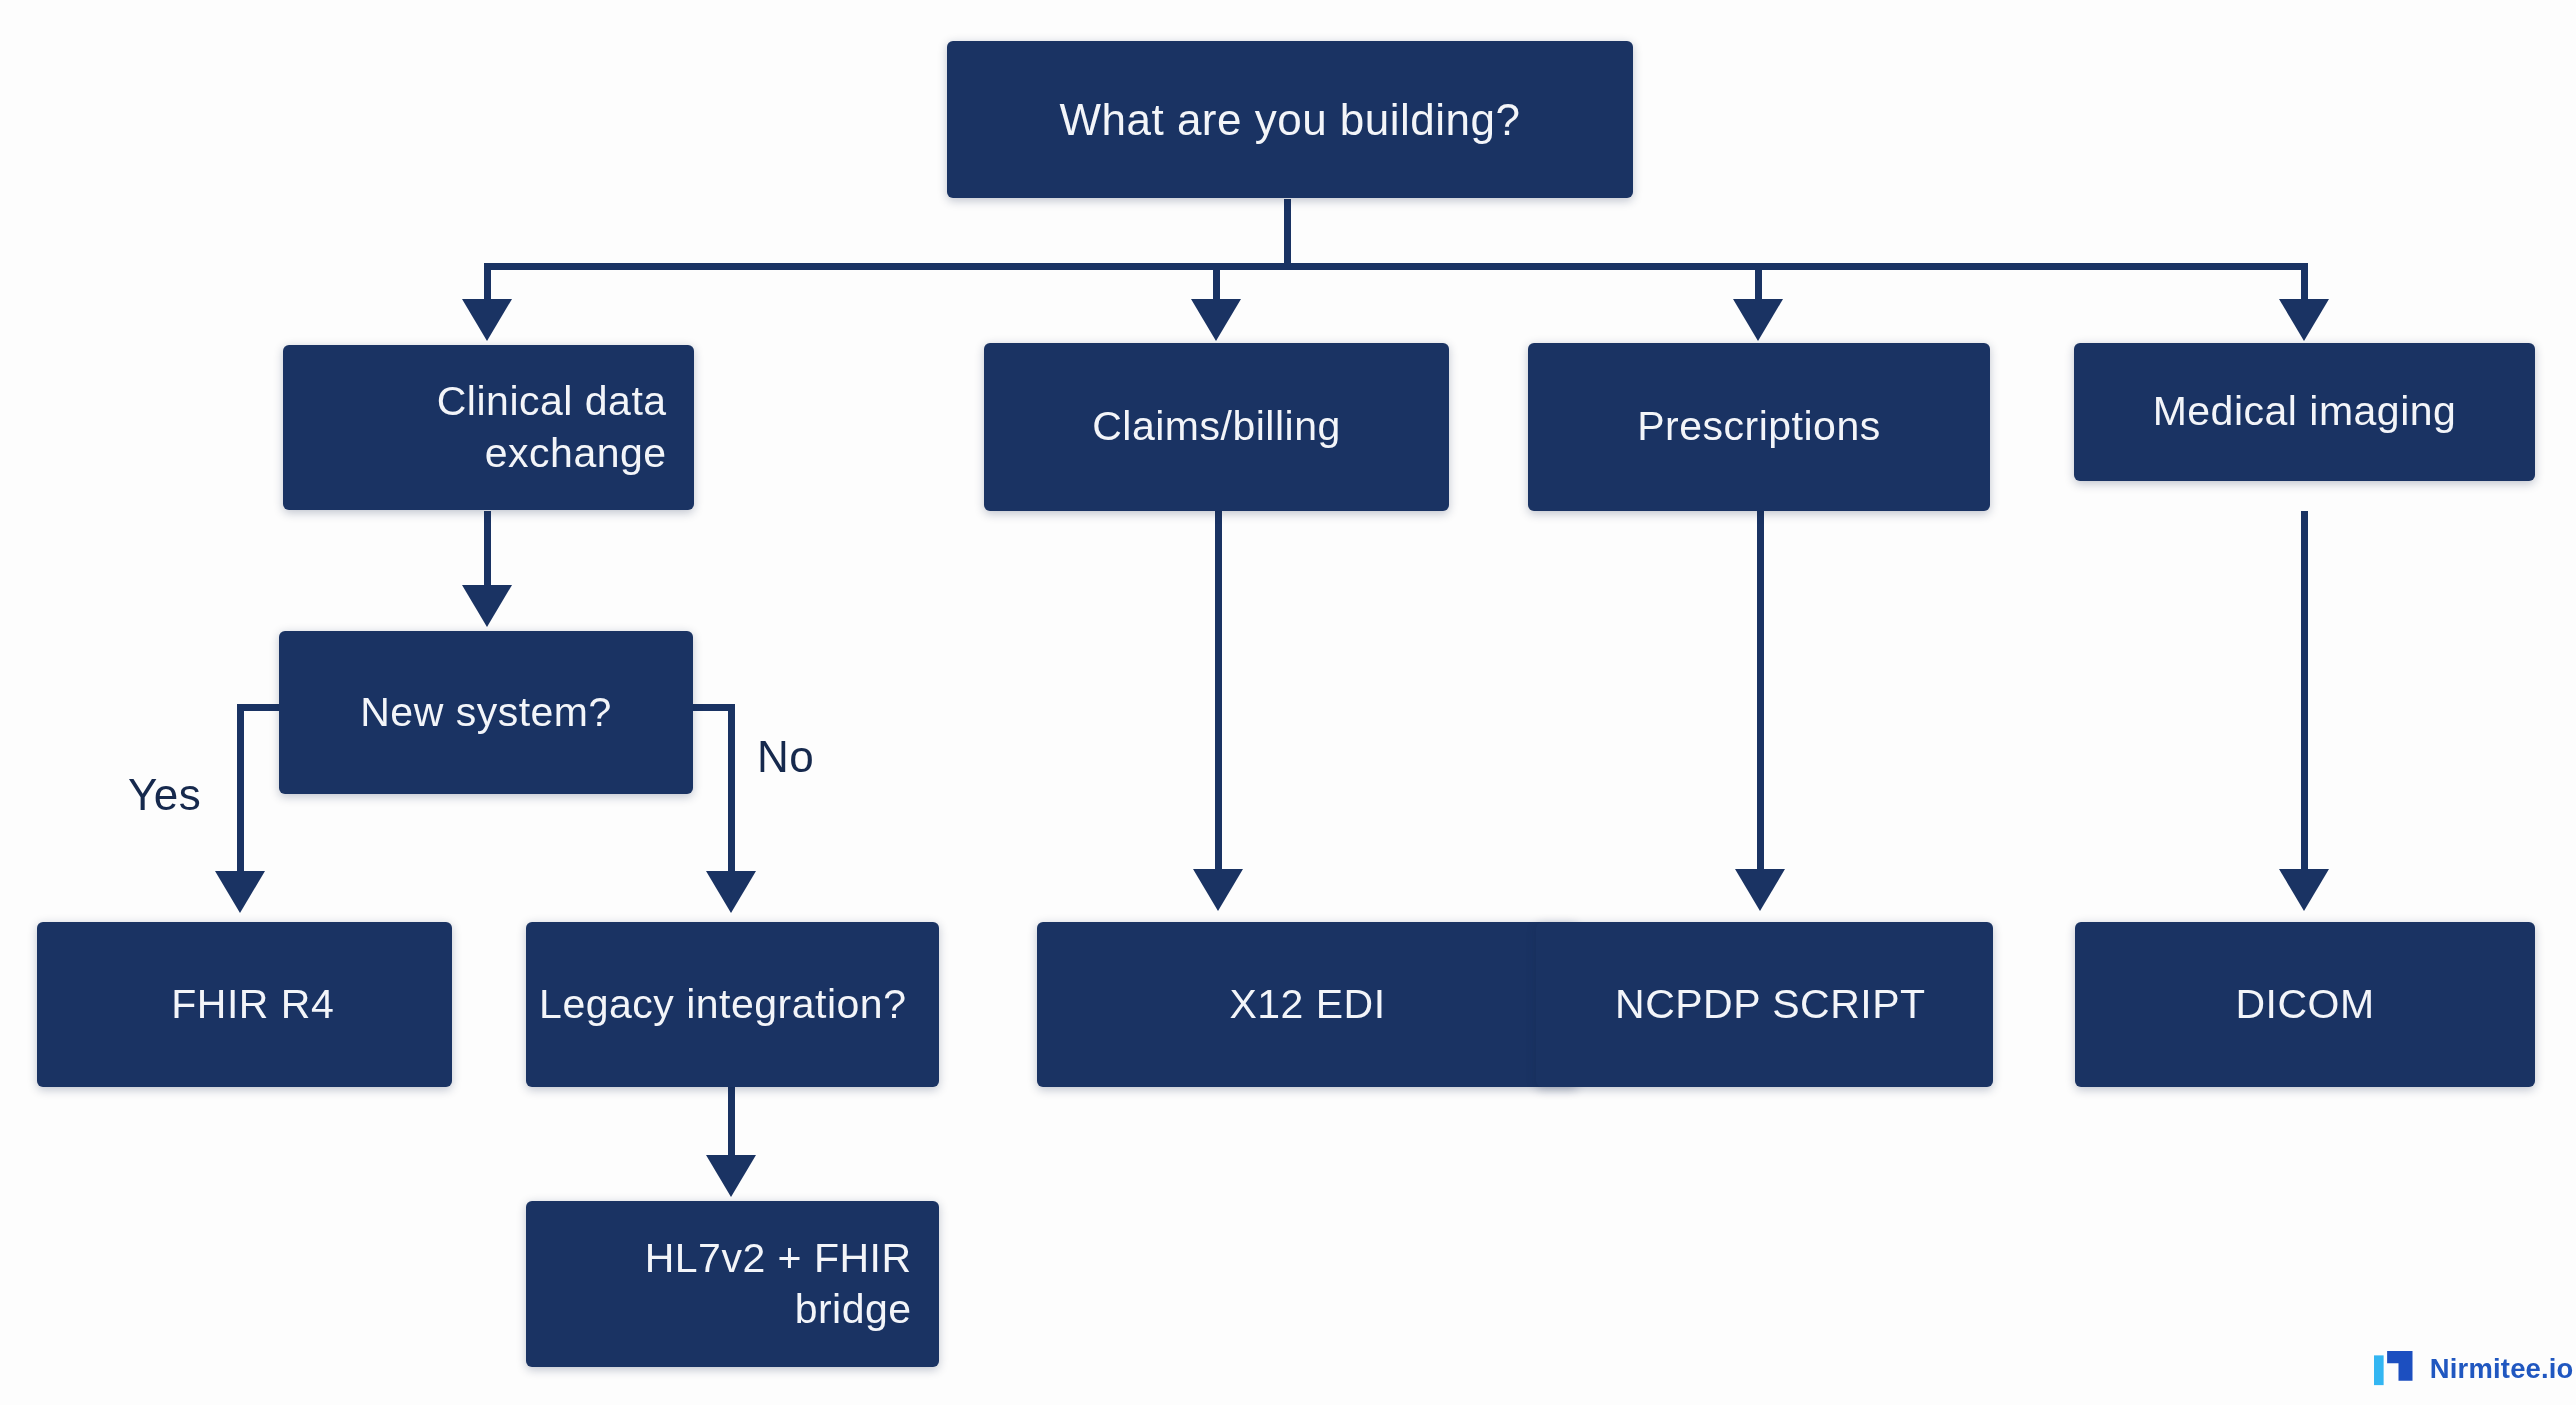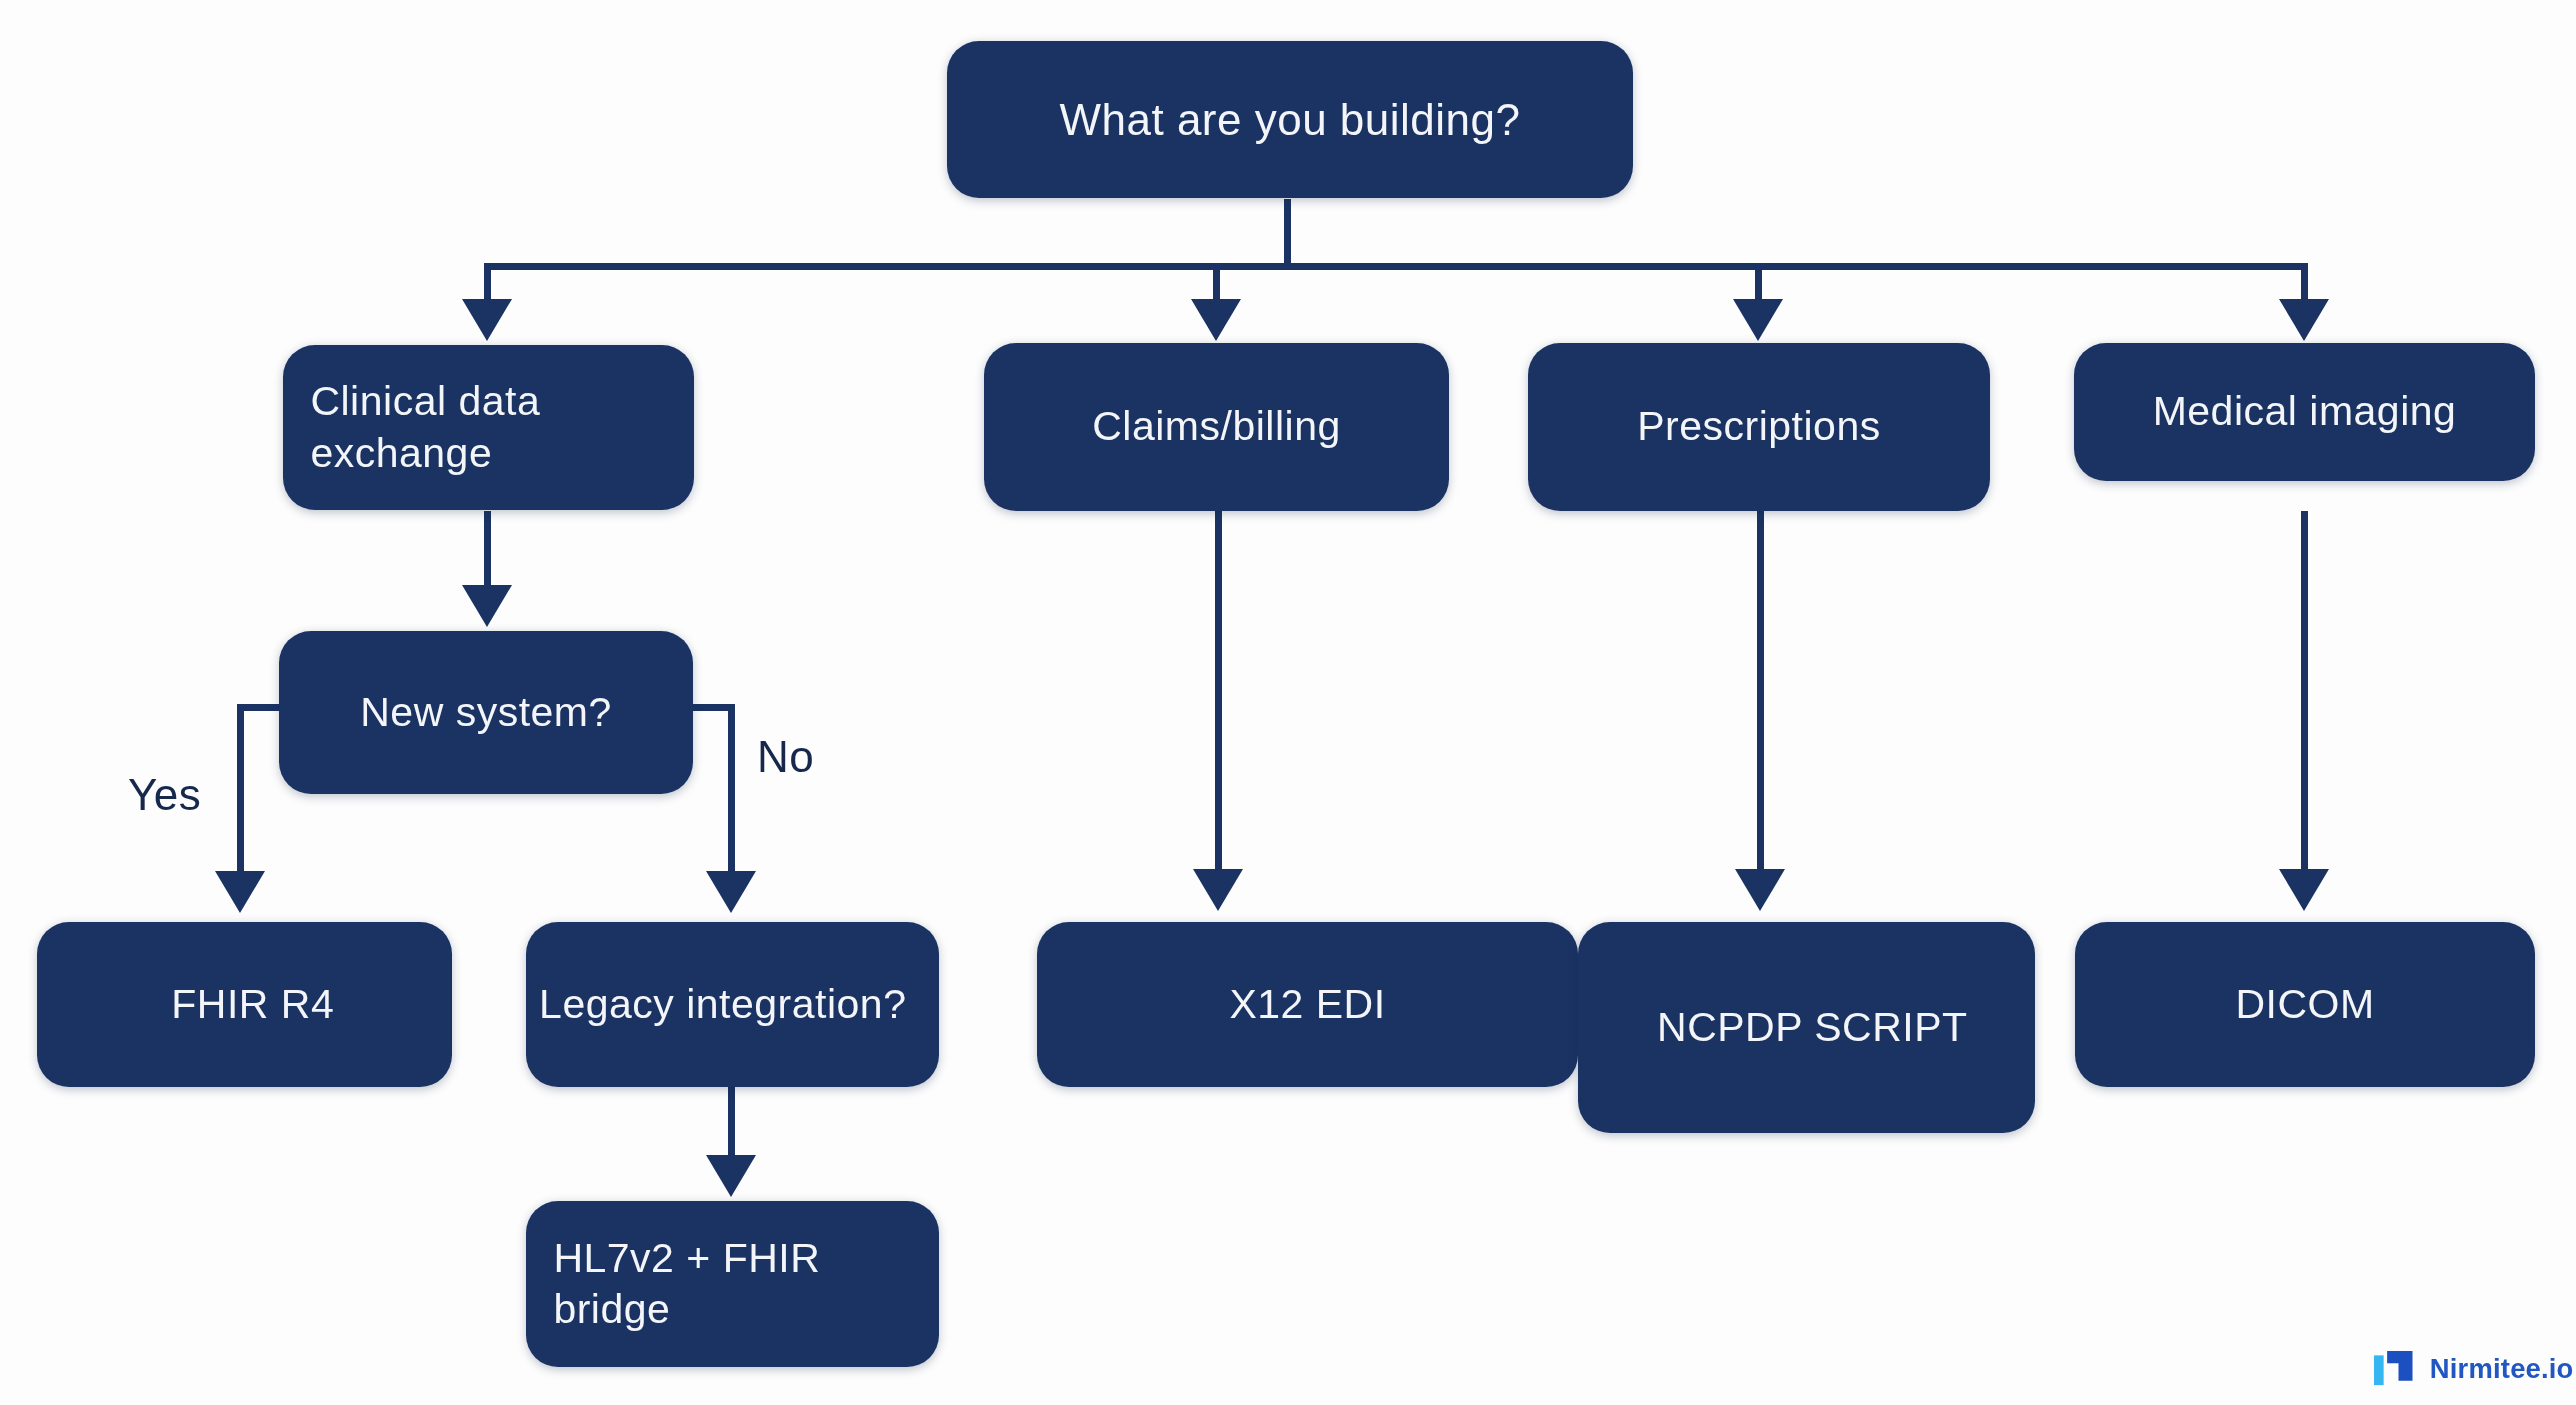--- a/index.html
+++ b/index.html
@@ -14,23 +14,23 @@
   html,body{margin:0;padding:0;background:var(--bg);}
   .canvas{
     position:relative;width:2576px;height:1405px;overflow:hidden;
     background:var(--bg);
     font-family:"Liberation Sans", sans-serif;
   }
   .node{
     position:absolute;
     background:var(--navy);
     color:var(--box-text);
-    border-radius:32px;
+    border-radius:6px;
     display:flex;align-items:center;justify-content:center;
-    text-align:left;
+    text-align:right;
     font-size:41px;font-weight:500;line-height:1.25;
     padding:0 27.4px;box-sizing:border-box;
     box-shadow:0 2.7px 9.1px rgba(15,30,70,0.25);
     letter-spacing:0.5px;
   }
   .node.root{font-size:44px;}
   .seg{position:absolute;background:var(--navy);}
   .arrow{
     position:absolute;width:0;height:0;
     border-left:25.6px solid transparent;
@@ -100,21 +100,21 @@
   <div class="node" style="left:283px;top:345px;width:411px;height:165px;">Clinical data exchange</div>
   <div class="node" style="left:984px;top:343px;width:465px;height:168px;">Claims/billing</div>
   <div class="node" style="left:1528px;top:343px;width:462px;height:168px;">Prescriptions</div>
   <div class="node" style="left:2074px;top:343px;width:461px;height:138px;">Medical imaging</div>
 
   <div class="node" style="left:279px;top:631px;width:414px;height:163px;">New system?</div>
 
   <div class="node" style="left:37px;top:922px;width:415px;height:165px;padding-left:44px;">FHIR R4</div>
   <div class="node" style="left:526px;top:922px;width:413px;height:165px;padding-left:8px;">Legacy integration?</div>
   <div class="node" style="left:993px;top:922px;width:541px;height:165px;margin-left:44px;">X12 EDI</div>
-  <div class="node" style="left:1578px;top:922px;width:457px;height:211px;padding-left:39px;">NCPDP SCRIPT</div>
+  <div class="node" style="left:1536px;top:922px;width:457px;height:165px;padding-left:39px;">NCPDP SCRIPT</div>
   <div class="node" style="left:2075px;top:922px;width:460px;height:165px;">DICOM</div>
 
   <div class="node" style="left:526px;top:1201px;width:413px;height:166px;">HL7v2 + FHIR bridge</div>
 
   <div class="logo">
     <svg width="44" height="35" viewBox="0 0 48 40" aria-hidden="true">
       <rect x="0" y="5" width="11" height="34" fill="#33b6f2"></rect>
       <path d="M15,0 H44 V34 H28 V14 H15 Z" fill="#1c4fc0"></path>
     </svg>
     <span class="logo-text">Nirmitee.io</span>

